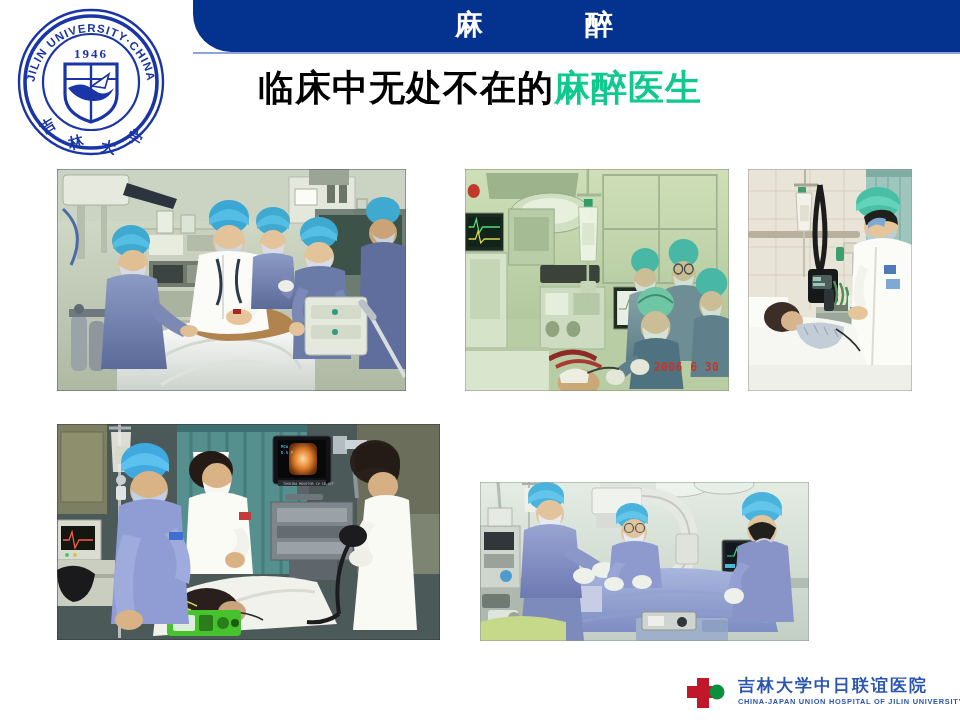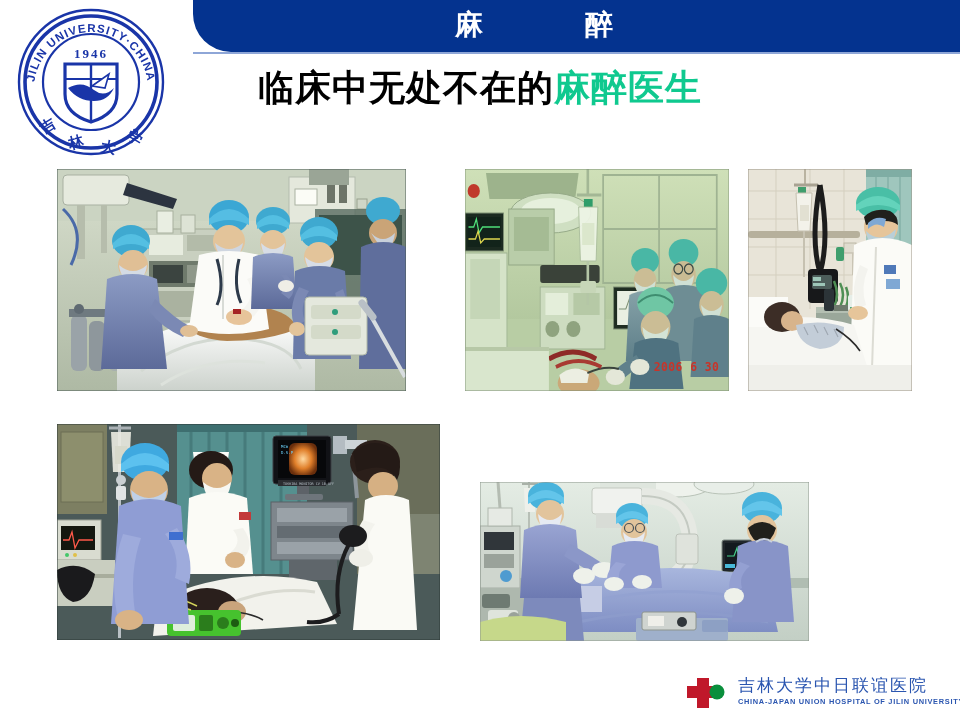--- a/index.html
+++ b/index.html
@@ -51,21 +51,21 @@
   .ph2{left:433px;top:169px;width:264px;height:222px;margin-left:32px;}
   .ph3{left:748px;top:169px;width:164px;height:222px;}
   .ph4{left:57px;top:424px;width:383px;height:216px;}
   .ph5{left:480px;top:482px;width:329px;height:159px;}
   .photo svg{display:block;width:100%;height:100%;}
 
   
   .footer-logo{position:absolute;left:683px;top:672px;width:262px;height:42px;}
   .fl-cn{
     position:absolute;left:55px;top:2px;
-    font-size:17px;font-weight:normal;color:#2b56b0;
+    font-size:17px;font-weight:bold;color:#2b56b0;
     letter-spacing:2px;white-space:nowrap;
     font-family:"DejaVu Serif","Liberation Serif",serif;
   }
   .fl-en{
     position:absolute;left:55px;top:25px;
     font-size:7.4px;font-weight:bold;color:#2b56b0;
     letter-spacing:0.7px;white-space:nowrap;
   }
 </style>
 </head>

